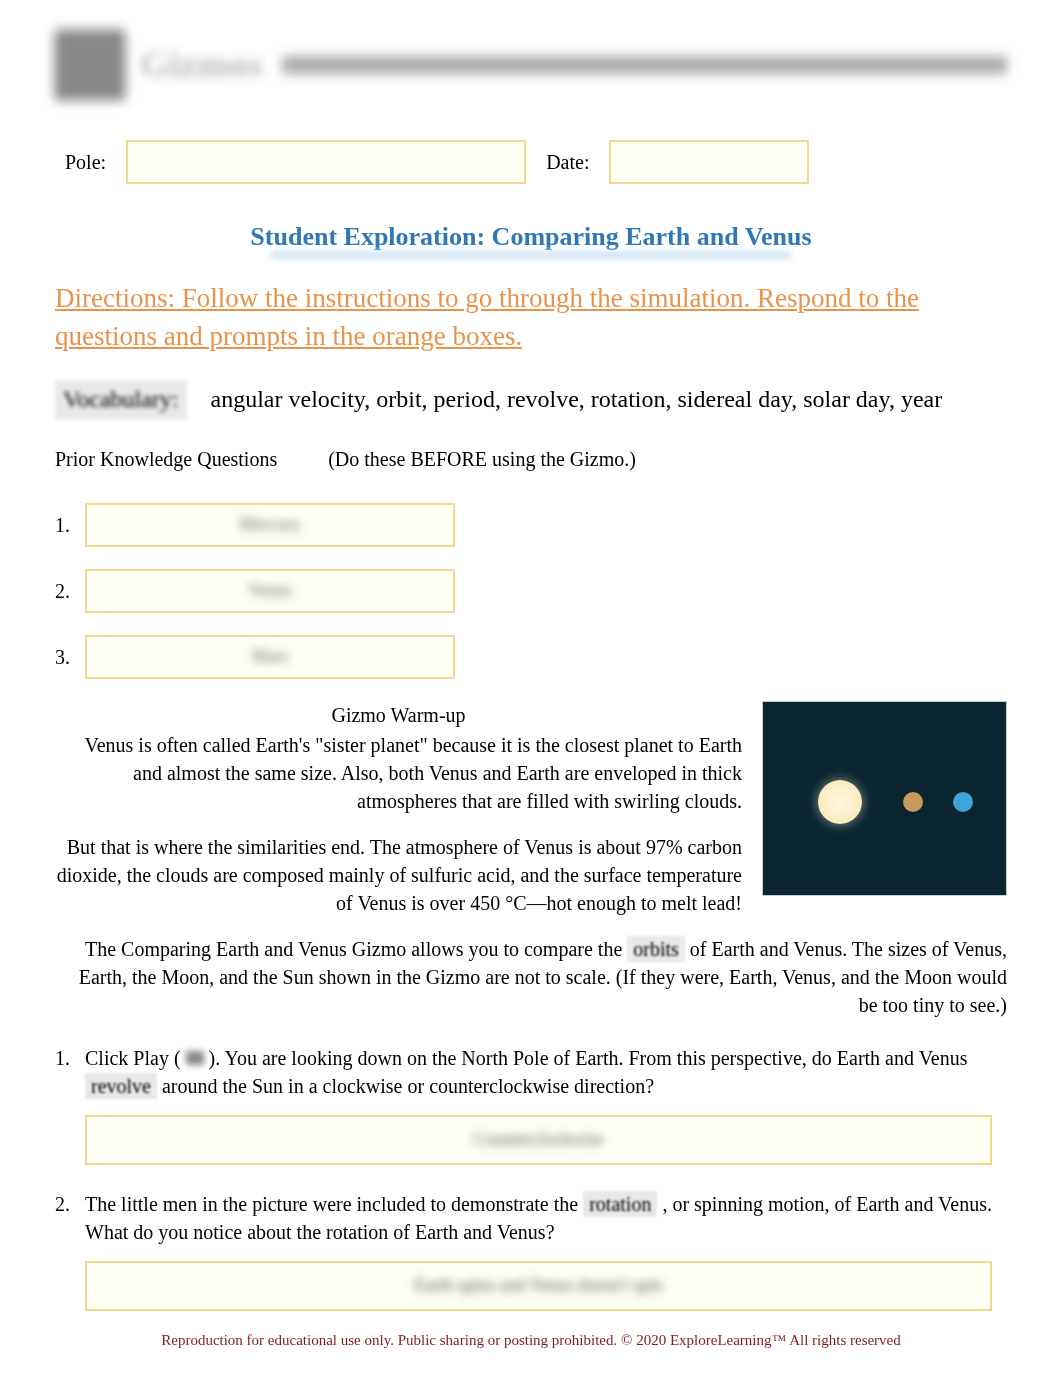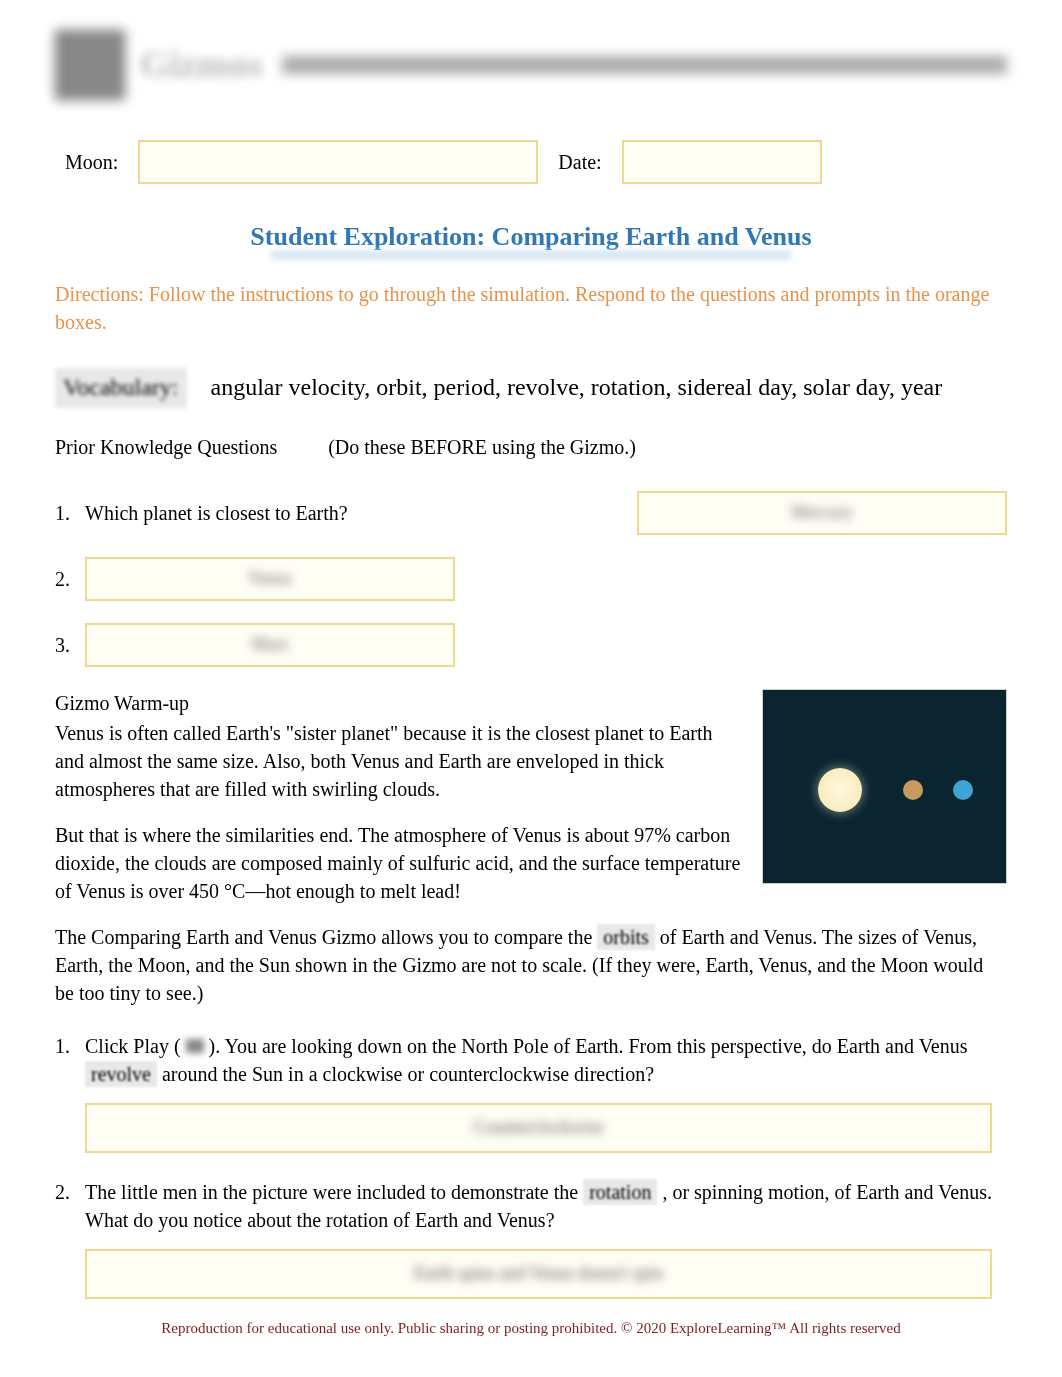--- a/index.html
+++ b/index.html
@@ -102,22 +102,23 @@
       transform: translateX(-50%);
       bottom: -4px;
       width: 520px;
       height: 8px;
       background: #cfe3f3;
       filter: blur(3px);
     }
     
     .directions {
       color: #e8924a;
-      margin-bottom: 32px;
-      font-size: 20px;
+      margin-bottom: 24px;
+      font-size: 27px;
+      text-decoration: underline;
     }
     
     .vocab-row {
       margin-bottom: 25px;
       font-size: 24px;
     }
     
     .vocab-label-wrap {
       display: inline-block;
       background: #e8e8e8;
@@ -212,24 +213,26 @@
       width: 20px;
       height: 20px;
       border-radius: 50%;
       background: #3fa3d6;
       left: 190px;
       top: 90px;
     }
     
     .warmup-heading {
       margin-bottom: 2px;
+      text-align: center;
     }
     
     .warmup-p {
       margin-bottom: 18px;
+      text-align: right;
     }
     
     .clear {
       clear: both;
     }
     
     .keyword-highlight {
       background: #e8e8e8;
       padding: 2px 6px;
       filter: blur(1px);
@@ -292,21 +295,21 @@
 
 <div class="page">
 
   <div class="header-row">
     <div class="logo-box"></div>
     <div class="logo-text">Gizmos</div>
     <div class="header-line"></div>
   </div>
 
   <div class="name-date-row">
-    <span class="label-name">Moon:</span>
+    <span class="label-name">Pole:</span>
     <input class="input-name" type="text" value="" style="">
     <span class="label-date">Date:</span>
     <input class="input-date" type="text" value="" style="">
   </div>
 
   <div class="title">
     <span>Student Exploration: Comparing Earth and Venus</span>
     <div class="title-underline"></div>
   </div>
 
@@ -318,21 +321,20 @@
     <span>angular velocity, orbit, period, revolve, rotation, sidereal day, solar day, year</span>
   </p>
 
   <p class="prior-knowledge-row">
     <span class="prior-bold">Prior Knowledge Questions</span>
     <span class="prior-normal">(Do these BEFORE using the Gizmo.)</span>
   </p>
 
   <div class="question-row">
     <span class="q-num">1.</span>
-    <span class="q-text">Which planet is closest to Earth?</span>
     <div class="answer-box">
       <span class="answer-blur">Mercury</span>
     </div>
   </div>
 
   <div class="question-row">
     <span class="q-num">2.</span>
     <div class="answer-box">
       <span class="answer-blur">Venus</span>
     </div>

